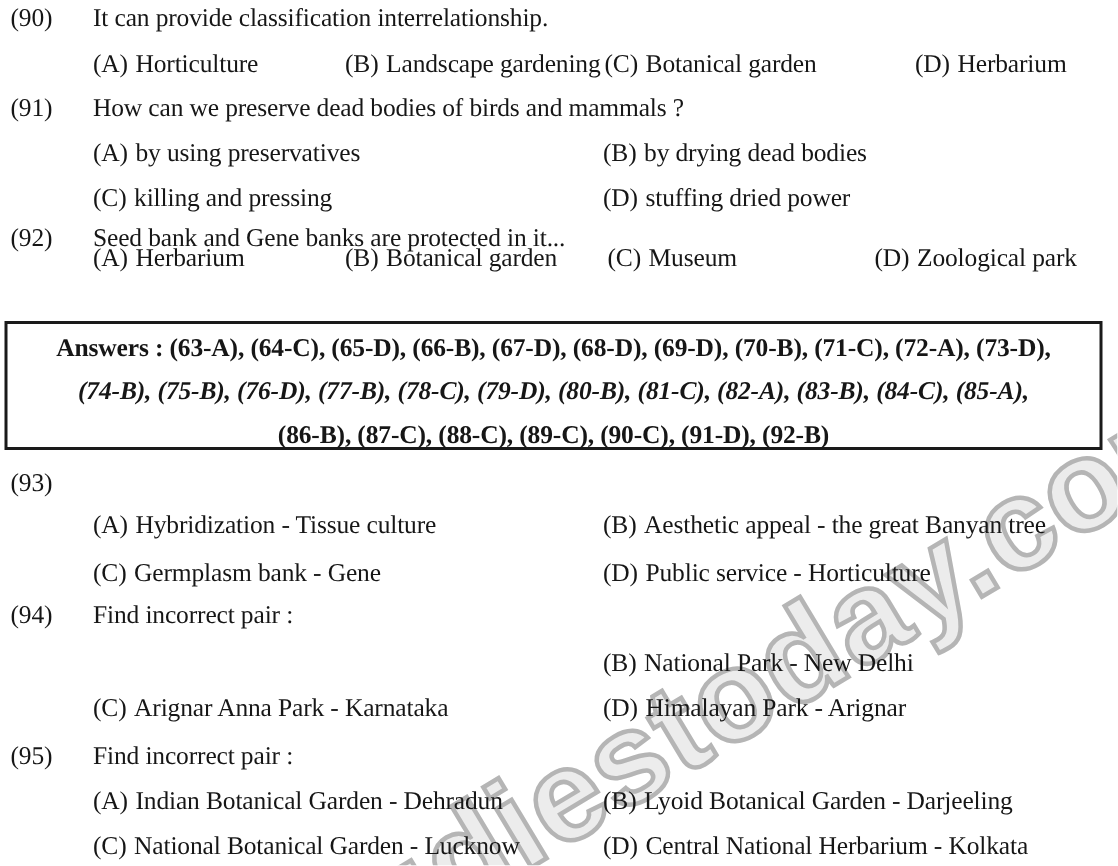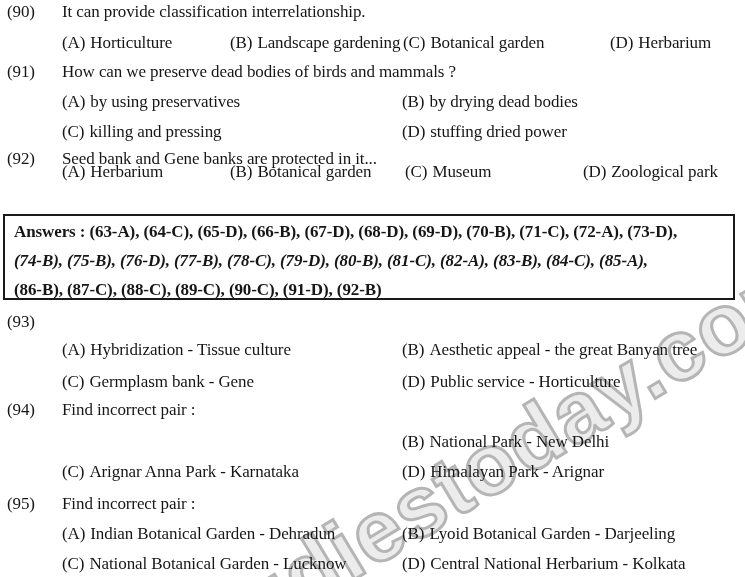--- a/index.html
+++ b/index.html
@@ -36,20 +36,21 @@
   .ol { margin-right: 5px; }
   .ansbox {
     position: absolute;
     left: 3px;
     top: 214px;
     width: 710px;   
     height: 81px;
     border: 2px solid #1a1a1a;
     padding: 1px 9px 0 9px;
     background: transparent;
+    text-align: center;
   }
   .ansline {
     font-weight: bold;
     line-height: 29px;
     white-space: nowrap;
     letter-spacing: -0.1px;
   }
 </style>
 </head>
 <body>

